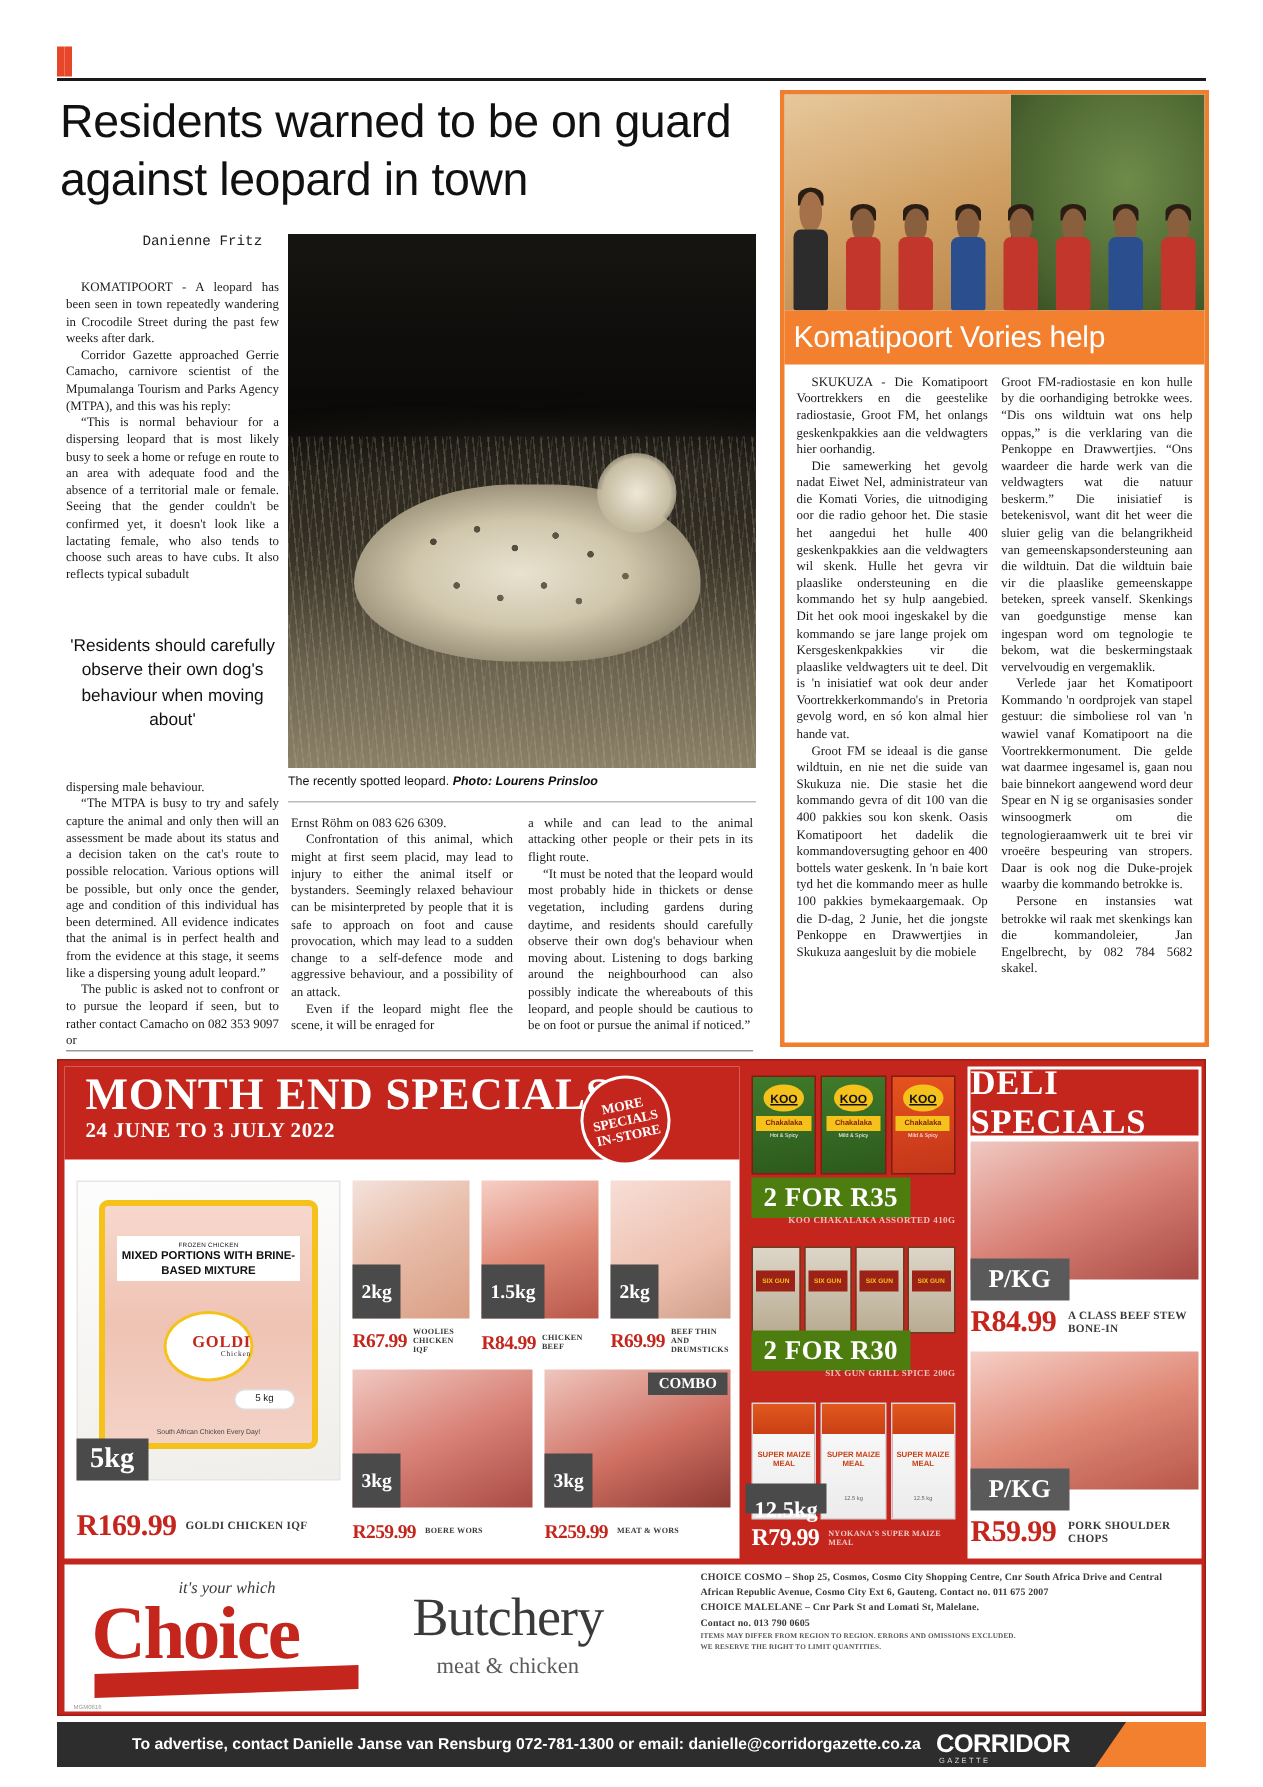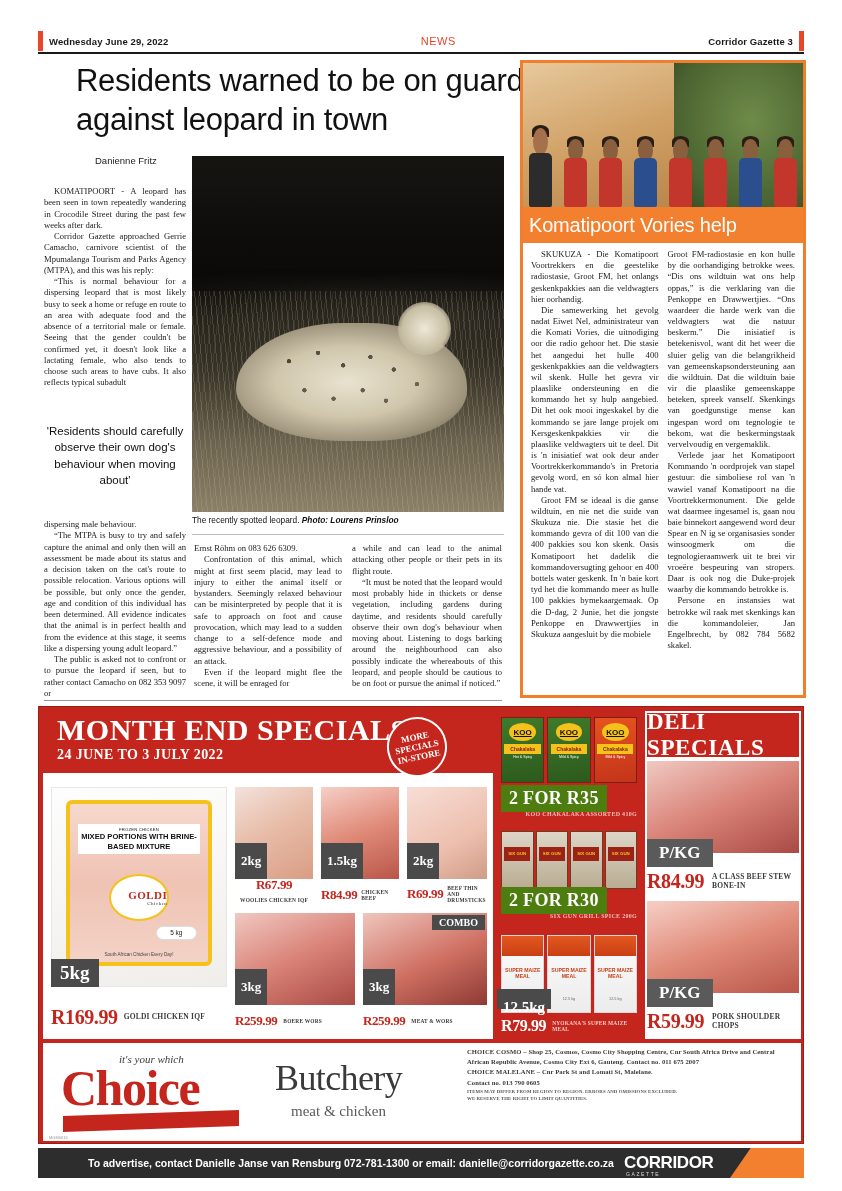--- a/index.html
+++ b/index.html
@@ -32,25 +32,24 @@
   .mast-rule {
     position: absolute; left: 38px; top: 52px; width: 766px; height: 2px; background: #1a1a1a;
   }
 
   
   .headline {
     position: absolute; left: 40px; top: 62px; width: 470px;
     font-family: "Liberation Sans", sans-serif;
     font-size: 31px; line-height: 1.25; font-weight: normal; color: #111;
     letter-spacing: -.3px;
-    margin-left: 36px;
   }
   .byline {
     position: absolute; left: 95px; top: 155px;
-    font-family: Liberation Sans, sans-serif;
+    font-family: Liberation Mono, monospace;
     font-size: 9.5px; color: #222;
   }
 
   
   .col { position: absolute; font-size: 8.6px; line-height: 1.31; color: #1a1a1a; text-align: justify; }
   .col p { text-indent: 10px; margin: 0; }
   .col p.noind { text-indent: 0; }
 
   #col1 { left: 44px; top: 186px; width: 142px; }
   #col1b { left: 44px; top: 519px; width: 142px; }
@@ -373,25 +372,20 @@
     z-index:1;
   }
 </style>
 </head>
 <body>
 
 <div class="page">
 
   <div class="masthead">
     <div class="mast-tick"></div>
-    <div class="mast-inner">
-      <div class="mast-date">Wednesday June 29, 2022</div>
-      <div class="mast-section">NEWS</div>
-      <div class="mast-page">Corridor Gazette 3</div>
-    </div>
     <div class="mast-tick"></div>
   </div>
   <div class="mast-rule"></div>
 
   <h1 class="headline">Residents warned to be on guard against leopard in town</h1>
   <div class="byline">Danienne Fritz</div>
 
   <div class="leopard-photo">
     <div class="lp-sky"></div>
     <div class="lp-bush"></div>
@@ -525,21 +519,21 @@
           <span class="price">R169.99</span>
           <span class="pname">GOLDI CHICKEN IQF</span>
         </div>
       </div>
 
       <div class="grid-prods">
 
         <div class="gp" style="left:0; top:0; width:78px; height:120px;">
           <div class="img meat-a" style="height:92px;"></div>
           <div class="kg-tag small" style="bottom:28px;">2kg</div>
-          <div class="price-row" style="flex-direction:column; gap:4px;">
+          <div class="price-row" style="flex-direction:row; gap:4px;">
             <span class="price sm">R67.99</span>
             <span class="pname tiny">WOOLIES CHICKEN IQF</span>
           </div>
         </div>
 
         <div class="gp" style="left:86px; top:0; width:78px; height:120px;">
           <div class="img meat-b" style="height:92px;"></div>
           <div class="kg-tag small" style="bottom:28px;">1.5kg</div>
           <div class="price-row" style="flex-direction:row; gap:4px;">
             <span class="price sm">R84.99</span>

